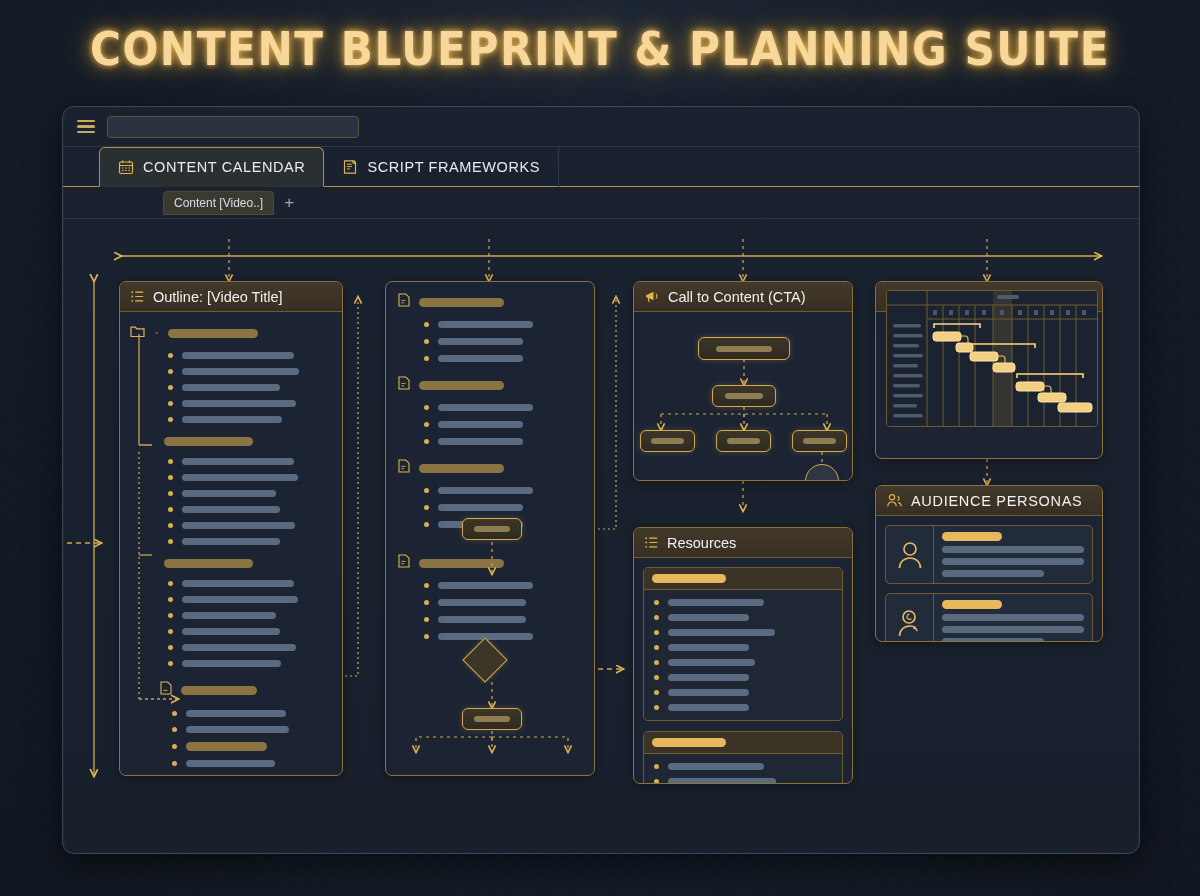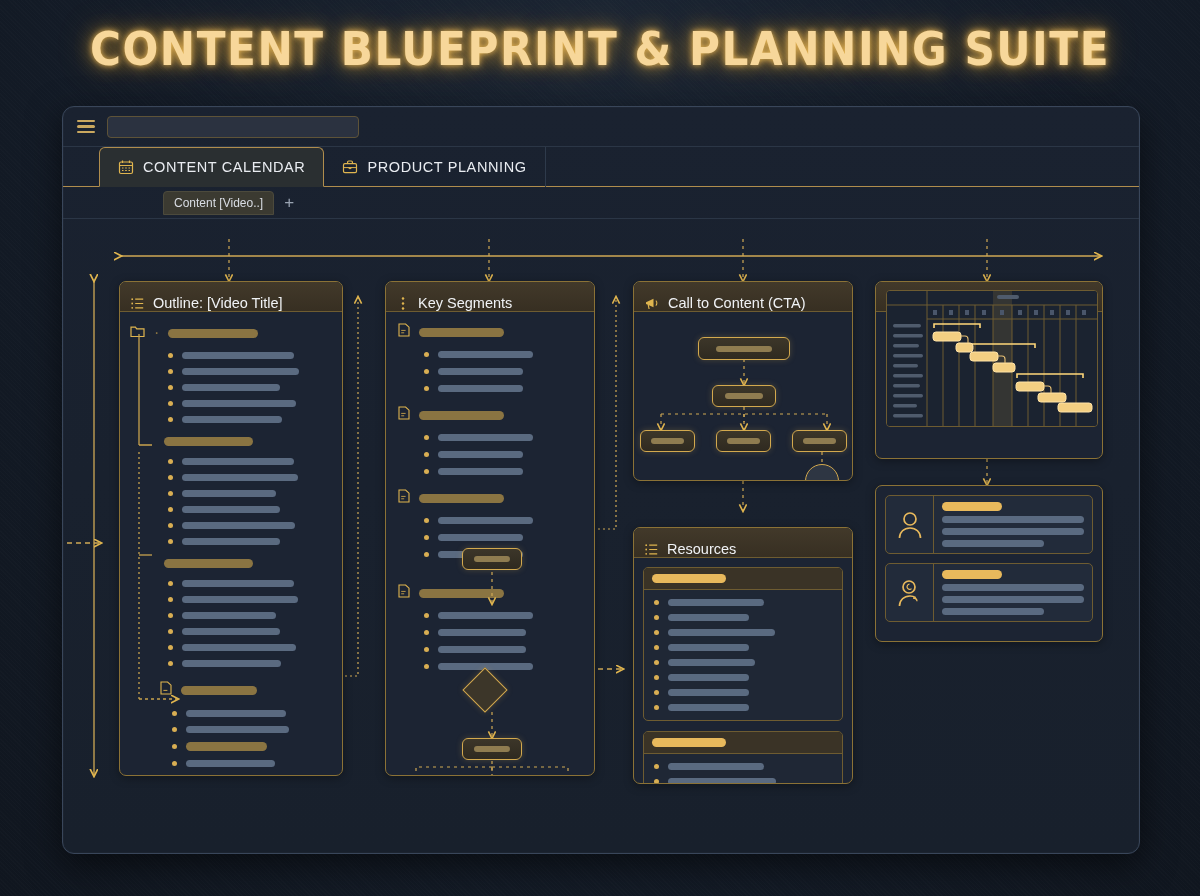--- a/index.html
+++ b/index.html
@@ -42,21 +42,21 @@
   .subtabs{ height:32px; display:flex; align-items:center; gap:6px; padding-left:100px;
             border-bottom:1px solid #2b3646; }
   .subtab{ background:#3b3a31; border:1px solid #4c4staat; border:1px solid #4c4a3c; border-radius:4px 4px 0 0;
            padding:4px 10px; font-size:12px; color:#d9dde4; cursor:pointer; }
   .plus{ color:#9aa4b2; font-size:17px; cursor:pointer; padding:0 4px; }
 
   .canvas{ position:relative; width:100%; height:585px; }
 
   .panel{ position:absolute; border:1px solid #8b7236; border-radius:7px;
           background:#1c2433; box-shadow:0 2px 10px rgba(0,0,0,.35); overflow:hidden; }
-  .phead{ height:30px; display:flex; align-items:flex-end; gap:8px; padding:0 10px;
+  .phead{ height:30px; display:flex; align-items:center; gap:8px; padding:0 10px;
           background:linear-gradient(180deg,#42392a 0%,#372f22 100%);
           border-bottom:1px solid #6e5c31; font-size:14.5px; color:#f0f2f5; white-space:nowrap; }
   .phead.caps{ letter-spacing:.7px; }
   .phead .ic{ color:#e0b54f; display:flex; }
   .pbody{ position:relative; padding:10px; }
 
   .gbar{ height:9px; border-radius:5px; background:#8a7442; }
   .gline{ height:7px; border-radius:4px; background:#5a6a80; }
   .bullet{ width:5px; height:5px; border-radius:50%; background:#d8ae53; flex:none; }
   .row{ display:flex; align-items:center; gap:9px; }
@@ -108,26 +108,26 @@
           <rect x="1.5" y="3" width="13" height="11.5" rx="1.5"></rect>
             <path d="M1.5 6.5h13M4.5 1.5v2.5M11.5 1.5v2.5"></path>
           <path d="M4 9h1.5M7.2 9h1.6M10.5 9H12M4 11.5h1.5M7.2 11.5h1.6M10.5 11.5H12" stroke-width="1"></path>
         </svg>
       </span>
       <span>CONTENT CALENDAR</span>
     </div>
     <div class="tab">
       <span class="ic">
         <svg width="16" height="16" viewBox="0 0 16 16" fill="none" stroke="#e0b54f" stroke-width="1.2">
-          <rect x="1.5" y="4.6" width="13" height="9" rx="1.4"></rect>
-            <path d="M5.6 4.6V3.1c0-.6.5-1.1 1.1-1.1h2.6c.6 0 1.1.5 1.1 1.1v1.5"></path>
-          <path d="M1.5 8.6h13M7 8v1.6h2V8" stroke-width="1"></path>
+          <path d="M2.5 1.8h8.5l2.5 2.5v9.9H2.5z"></path>
+            <path d="M4.8 5.2h5M4.8 7.6h5M4.8 10h3.4" stroke-width="1"></path>
+          <circle cx="12" cy="3.2" r="1.4" stroke-width="1"></circle>
         </svg>
       </span>
-      <span>PRODUCT PLANNING</span>
+      <span>SCRIPT FRAMEWORKS</span>
     </div>
   </div>
 
   <div class="subtabs">
     <div class="subtab">Content [Video..]</div>
     <div class="plus">+</div>
   </div>
 
   <div class="canvas">
 
@@ -293,30 +293,20 @@
           <div class="row">
               <span class="bullet"></span>
               <div class="gline" style="width:89px;"></div>
             </div>
 
         </div>
       </div>
     </div>
 
     <div class="panel" style="left:322px; top:62px; width:210px; height:495px;">
-      <div class="phead">
-        <span class="ic">
-          <svg width="14" height="15" viewBox="0 0 14 15" fill="#e0b54f">
-            <circle cx="7" cy="2.6" r="1.25"></circle>
-              <circle cx="7" cy="7.5" r="1.25"></circle>
-              <circle cx="7" cy="12.4" r="1.25"></circle>
-          </svg>
-        </span>
-        <span>Key Segments</span>
-      </div>
       <div class="pbody" style="padding:11px 12px;">
         <div class="row">
           <span><svg width="12" height="14" viewBox="0 0 12 14" fill="none" stroke="#e0b54f" stroke-width="1.1">
                 <path d="M1 1h6.6L11 4.2V13H1z"></path>
                 <path d="M3.2 7.4h4.4M3.2 9.8h3" stroke-width=".8"></path>
               </svg></span>
           <div class="gbar" style="width:85px;"></div>
         </div>
         <div style="margin-left:26px; margin-top:10px; display:flex; flex-direction:column; gap:10px;">
           <div class="row">
@@ -603,20 +593,30 @@
           <g stroke="#e8c074" stroke-width="1.1" fill="none">
             <path d="M74 45 h4 q3 0 3 3 v4"></path>
             <path d="M111 65 h4 q3 0 3 3 v4"></path>
             <path d="M157 95 h4 q3 0 3 3 v4"></path>
           </g>
         </svg>
       </div>
     </div>
 
     <div class="panel" style="left:812px; top:266px; width:228px; height:157px;">
+      <div class="phead caps">
+        <span class="ic">
+          <svg width="17" height="15" viewBox="0 0 17 15" fill="none" stroke="#e0b54f" stroke-width="1.2">
+            <circle cx="6" cy="4.3" r="2.6"></circle>
+              <path d="M1.8 13.2c0-2.6 1.9-4.2 4.2-4.2s4.2 1.6 4.2 4.2"></path>
+            <path d="M11.6 3.2a2.4 2.4 0 0 1 0 4.4M12.4 9.6c1.7.5 2.8 1.9 2.8 3.6"></path>
+          </svg>
+        </span>
+        <span>AUDIENCE PERSONAS</span>
+      </div>
       <div class="pbody" style="padding:9px; display:flex; flex-direction:column; gap:9px;">
         <div class="persona">
           <div class="pav">
             <svg width="28" height="30" viewBox="0 0 28 30" fill="none" stroke="#e8b95c" stroke-width="1.7">
               <circle cx="14" cy="9" r="6"></circle>
                 <path d="M3.5 28c0-6 4.6-10 10.5-10s10.5 4 10.5 10"></path>
             </svg>
           </div>
           <div class="pinfo">
             <div style="height:9px; width:60px; border-radius:5px; background:#e8b95c;"></div>

